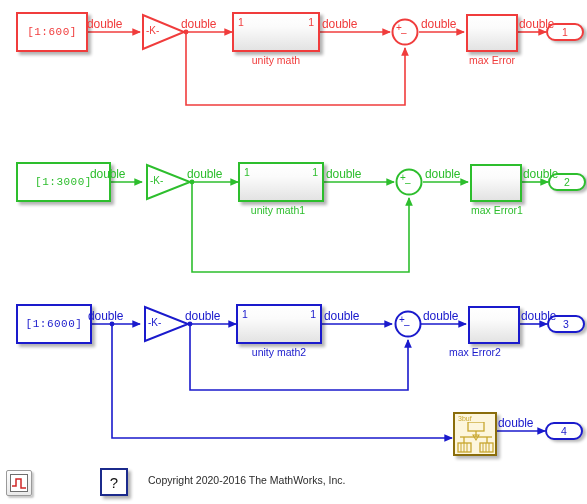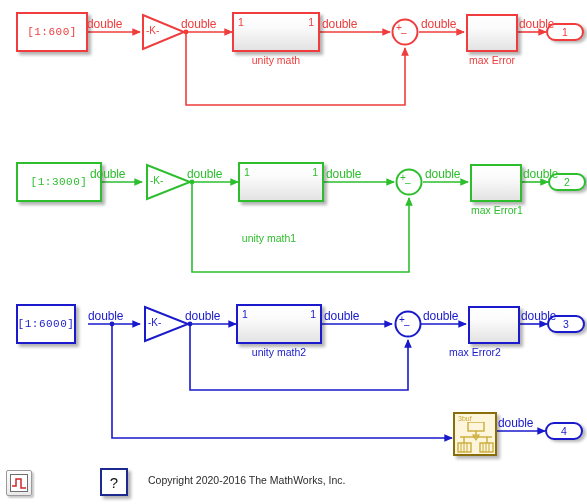--- a/index.html
+++ b/index.html
@@ -228,36 +228,36 @@
   <div class="port" style="left:546px; top:23px; width:38px; height:18px; border-color:#F03C3C; color:#F03C3C;">
     <span>1</span>
   </div>
 
   <div class="sig" style="left:87px; top:17px; color:#F03C3C;">double</div>
   <div class="sig" style="left:181px; top:17px; color:#F03C3C;">double</div>
   <div class="sig" style="left:322px; top:17px; color:#F03C3C;">double</div>
   <div class="sig" style="left:421px; top:17px; color:#F03C3C;">double</div>
   <div class="sig" style="left:519px; top:17px; color:#F03C3C;">double</div>
 
-  <div class="blk src shadow" style="left:16px; top:162px; width:86px; height:40px; border-color:#2DBE2D;text-align:center;">
+  <div class="blk src shadow" style="left:16px; top:162px; width:95px; height:40px; border-color:#2DBE2D;text-align:center;">
     <span class="val" style="color:#2DBE2D;">[1:3000]</span>
   </div>
 
   <div class="shape" style="left:144px; top:163px; width:48px; height:38px;">
     <svg width="48" height="38" viewBox="0 0 48 38">
       <polygon points="3,2 3,36 46,19" fill="#ffffff" stroke="#2DBE2D" stroke-width="2"></polygon>
     </svg>
     <span style="position:absolute; left:6px; top:12px; font-size:10px; color:#2DBE2D;">-K-</span>
   </div>
 
   <div class="blk sub shadow" style="left:238px; top:162px; width:86px; height:40px; border-color:#2DBE2D;">
     <span class="pnum l" style="color:#2DBE2D;">1</span>
     <span class="pnum r" style="color:#2DBE2D;">1</span>
   </div>
-  <div class="cap" style="left:226px; top:204px; width:86px; color:#2DBE2D;margin-top:28px;">unity math1</div>
+  <div class="cap" style="left:235px; top:204px; width:86px; color:#2DBE2D;">unity math1</div>
 
   <div class="shape" style="left:395px; top:168px; width:28px; height:28px;">
     <svg width="28" height="28" viewBox="0 0 28 28">
       <circle cx="14" cy="14" r="12.5" fill="#ffffff" stroke="#2DBE2D" stroke-width="2"></circle>
     </svg>
     <span style="position:absolute; left:5px; top:4px; font-size:10px; color:#2DBE2D;">+</span>
     <span style="position:absolute; left:10px; top:9px; font-size:10px; color:#2DBE2D;">–</span>
   </div>
 
   <div class="blk sub shadow" style="left:470px; top:164px; width:52px; height:38px; border-color:#2DBE2D;"></div>
@@ -266,21 +266,21 @@
   <div class="port" style="left:548px; top:173px; width:38px; height:18px; border-color:#2DBE2D; color:#2DBE2D;">
     <span>2</span>
   </div>
 
   <div class="sig" style="left:90px; top:167px; color:#2DBE2D;">double</div>
   <div class="sig" style="left:187px; top:167px; color:#2DBE2D;">double</div>
   <div class="sig" style="left:326px; top:167px; color:#2DBE2D;">double</div>
   <div class="sig" style="left:425px; top:167px; color:#2DBE2D;">double</div>
   <div class="sig" style="left:523px; top:167px; color:#2DBE2D;">double</div>
 
-  <div class="blk src shadow" style="left:16px; top:304px; width:60px; height:40px; border-color:#1A1ACC;">
+  <div class="blk src shadow" style="left:16px; top:304px; width:76px; height:40px; border-color:#1A1ACC;">
     <span class="val" style="color:#1A1ACC;">[1:6000]</span>
   </div>
 
   <div class="shape" style="left:142px; top:305px; width:48px; height:38px;">
     <svg width="48" height="38" viewBox="0 0 48 38">
       <polygon points="3,2 3,36 46,19" fill="#ffffff" stroke="#1A1ACC" stroke-width="2"></polygon>
     </svg>
     <span style="position:absolute; left:6px; top:12px; font-size:10px; color:#1A1ACC;">-K-</span>
   </div>
 

